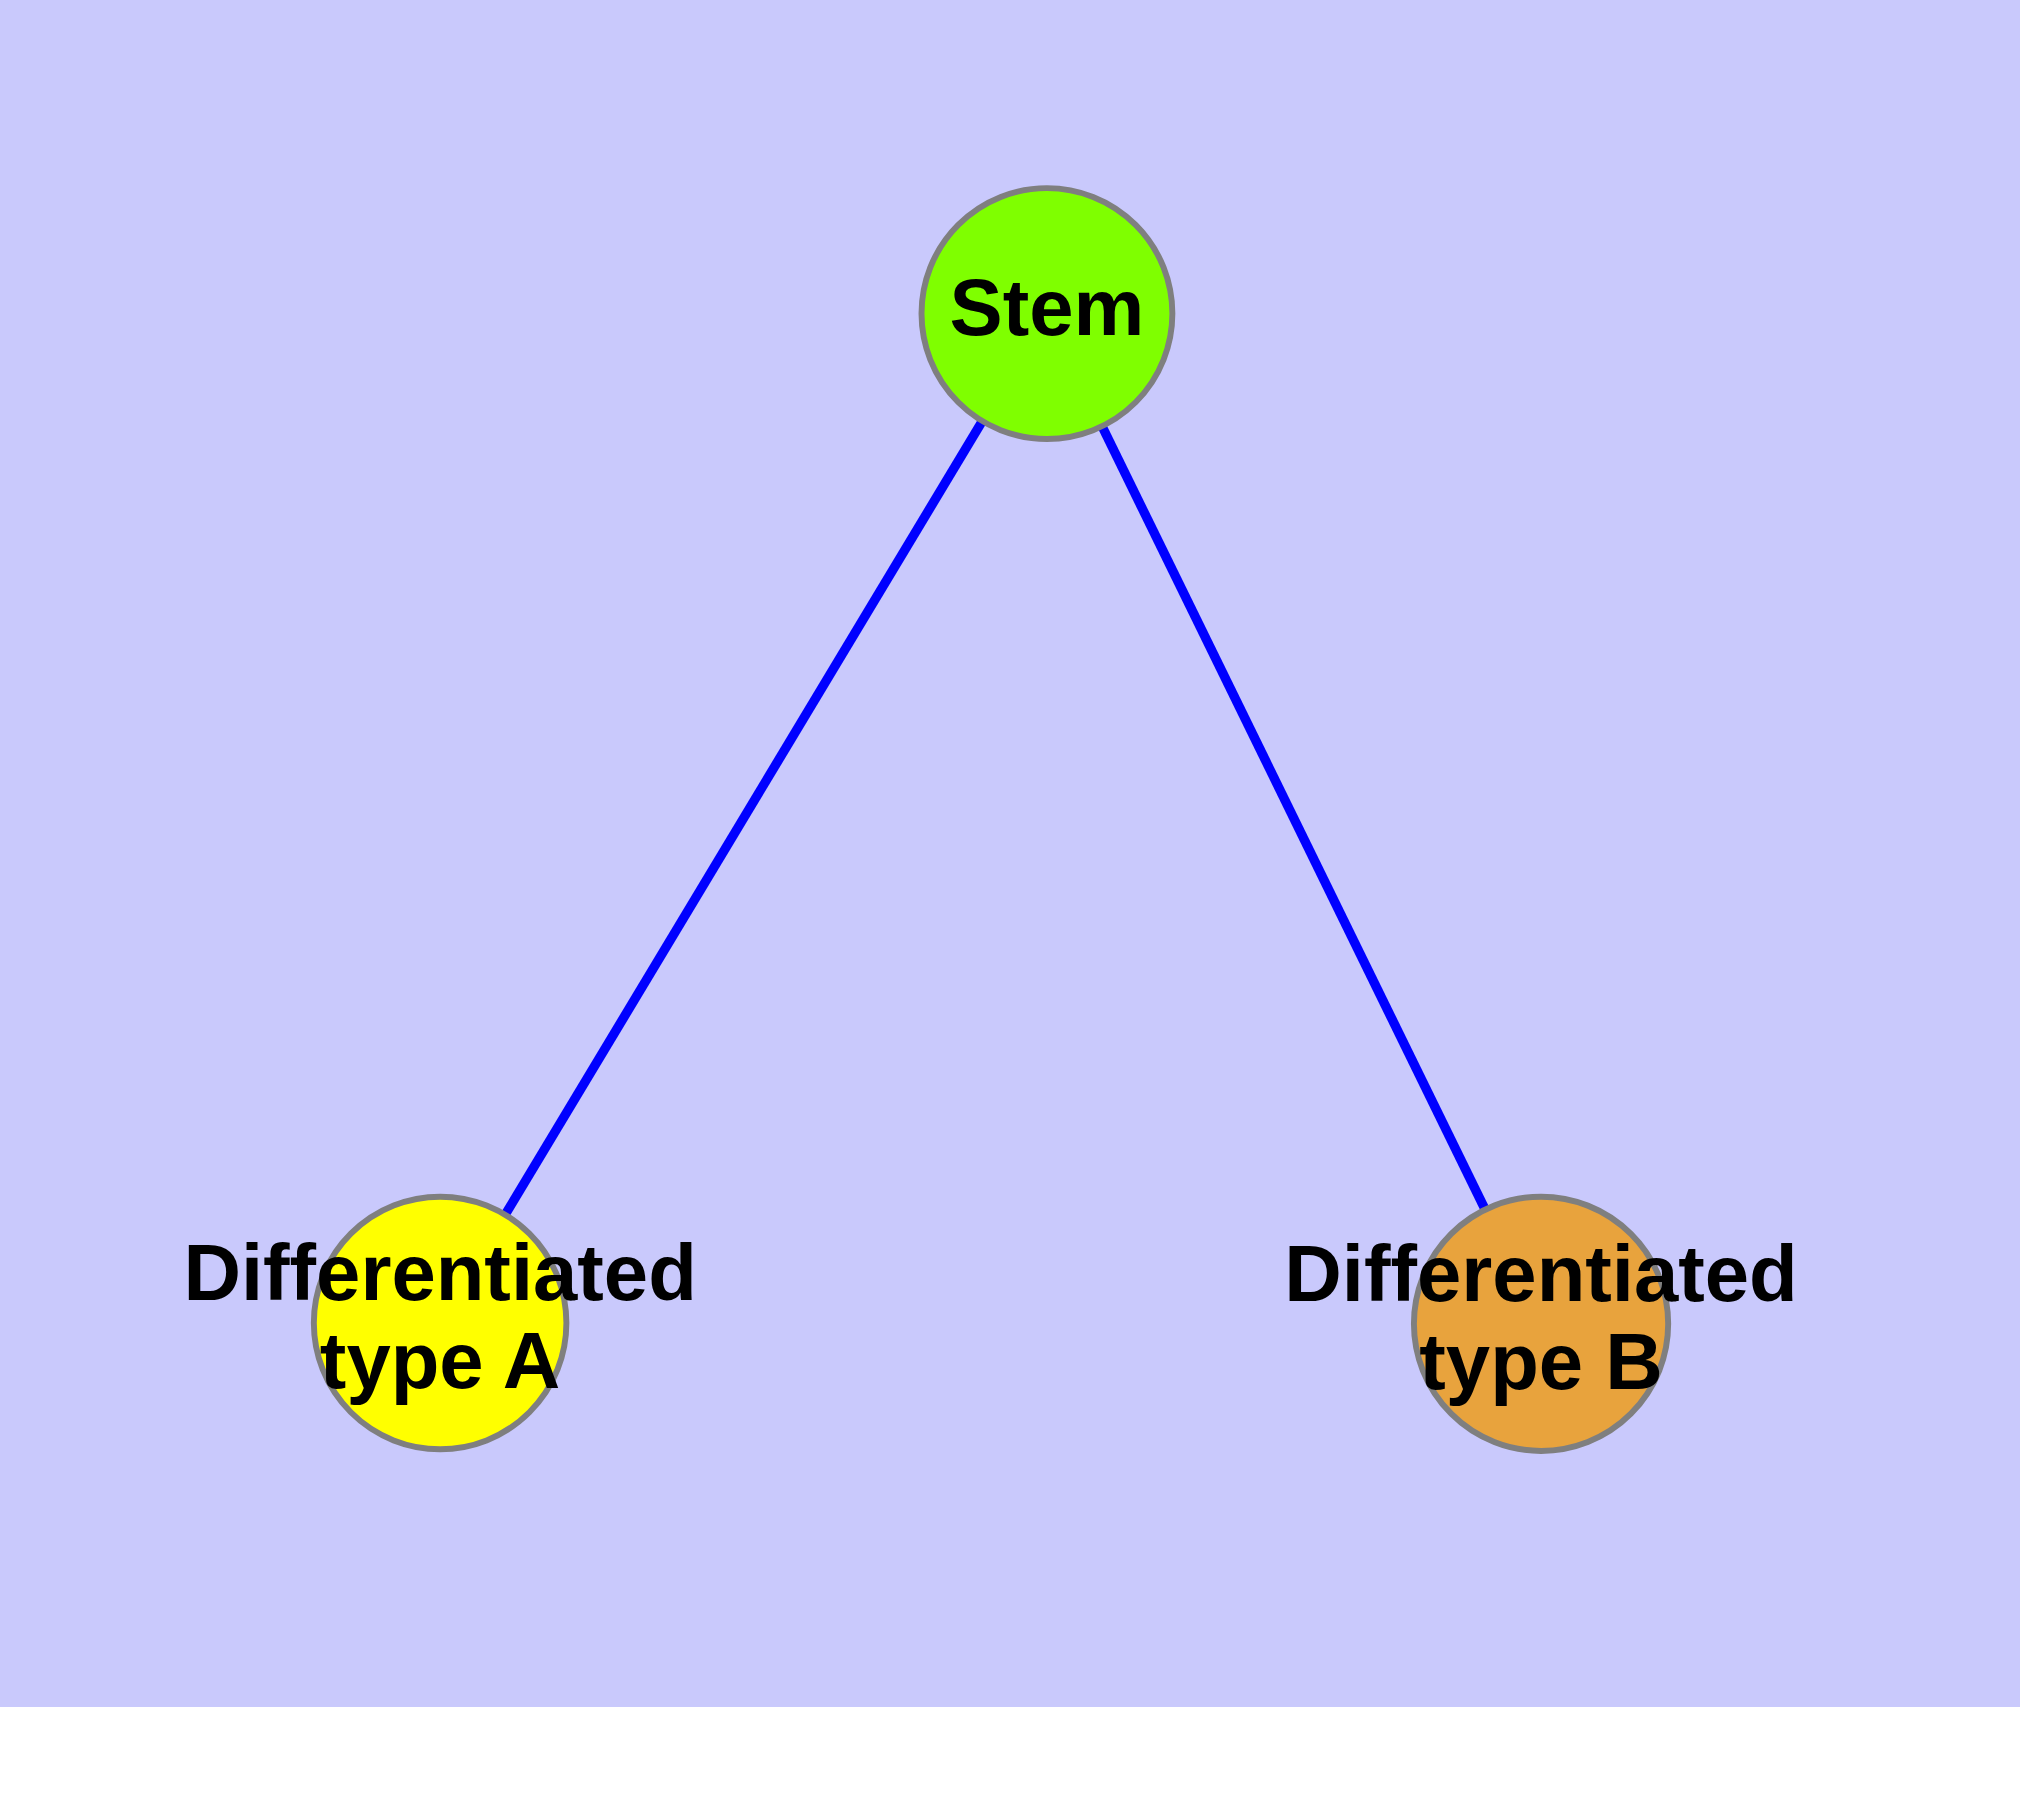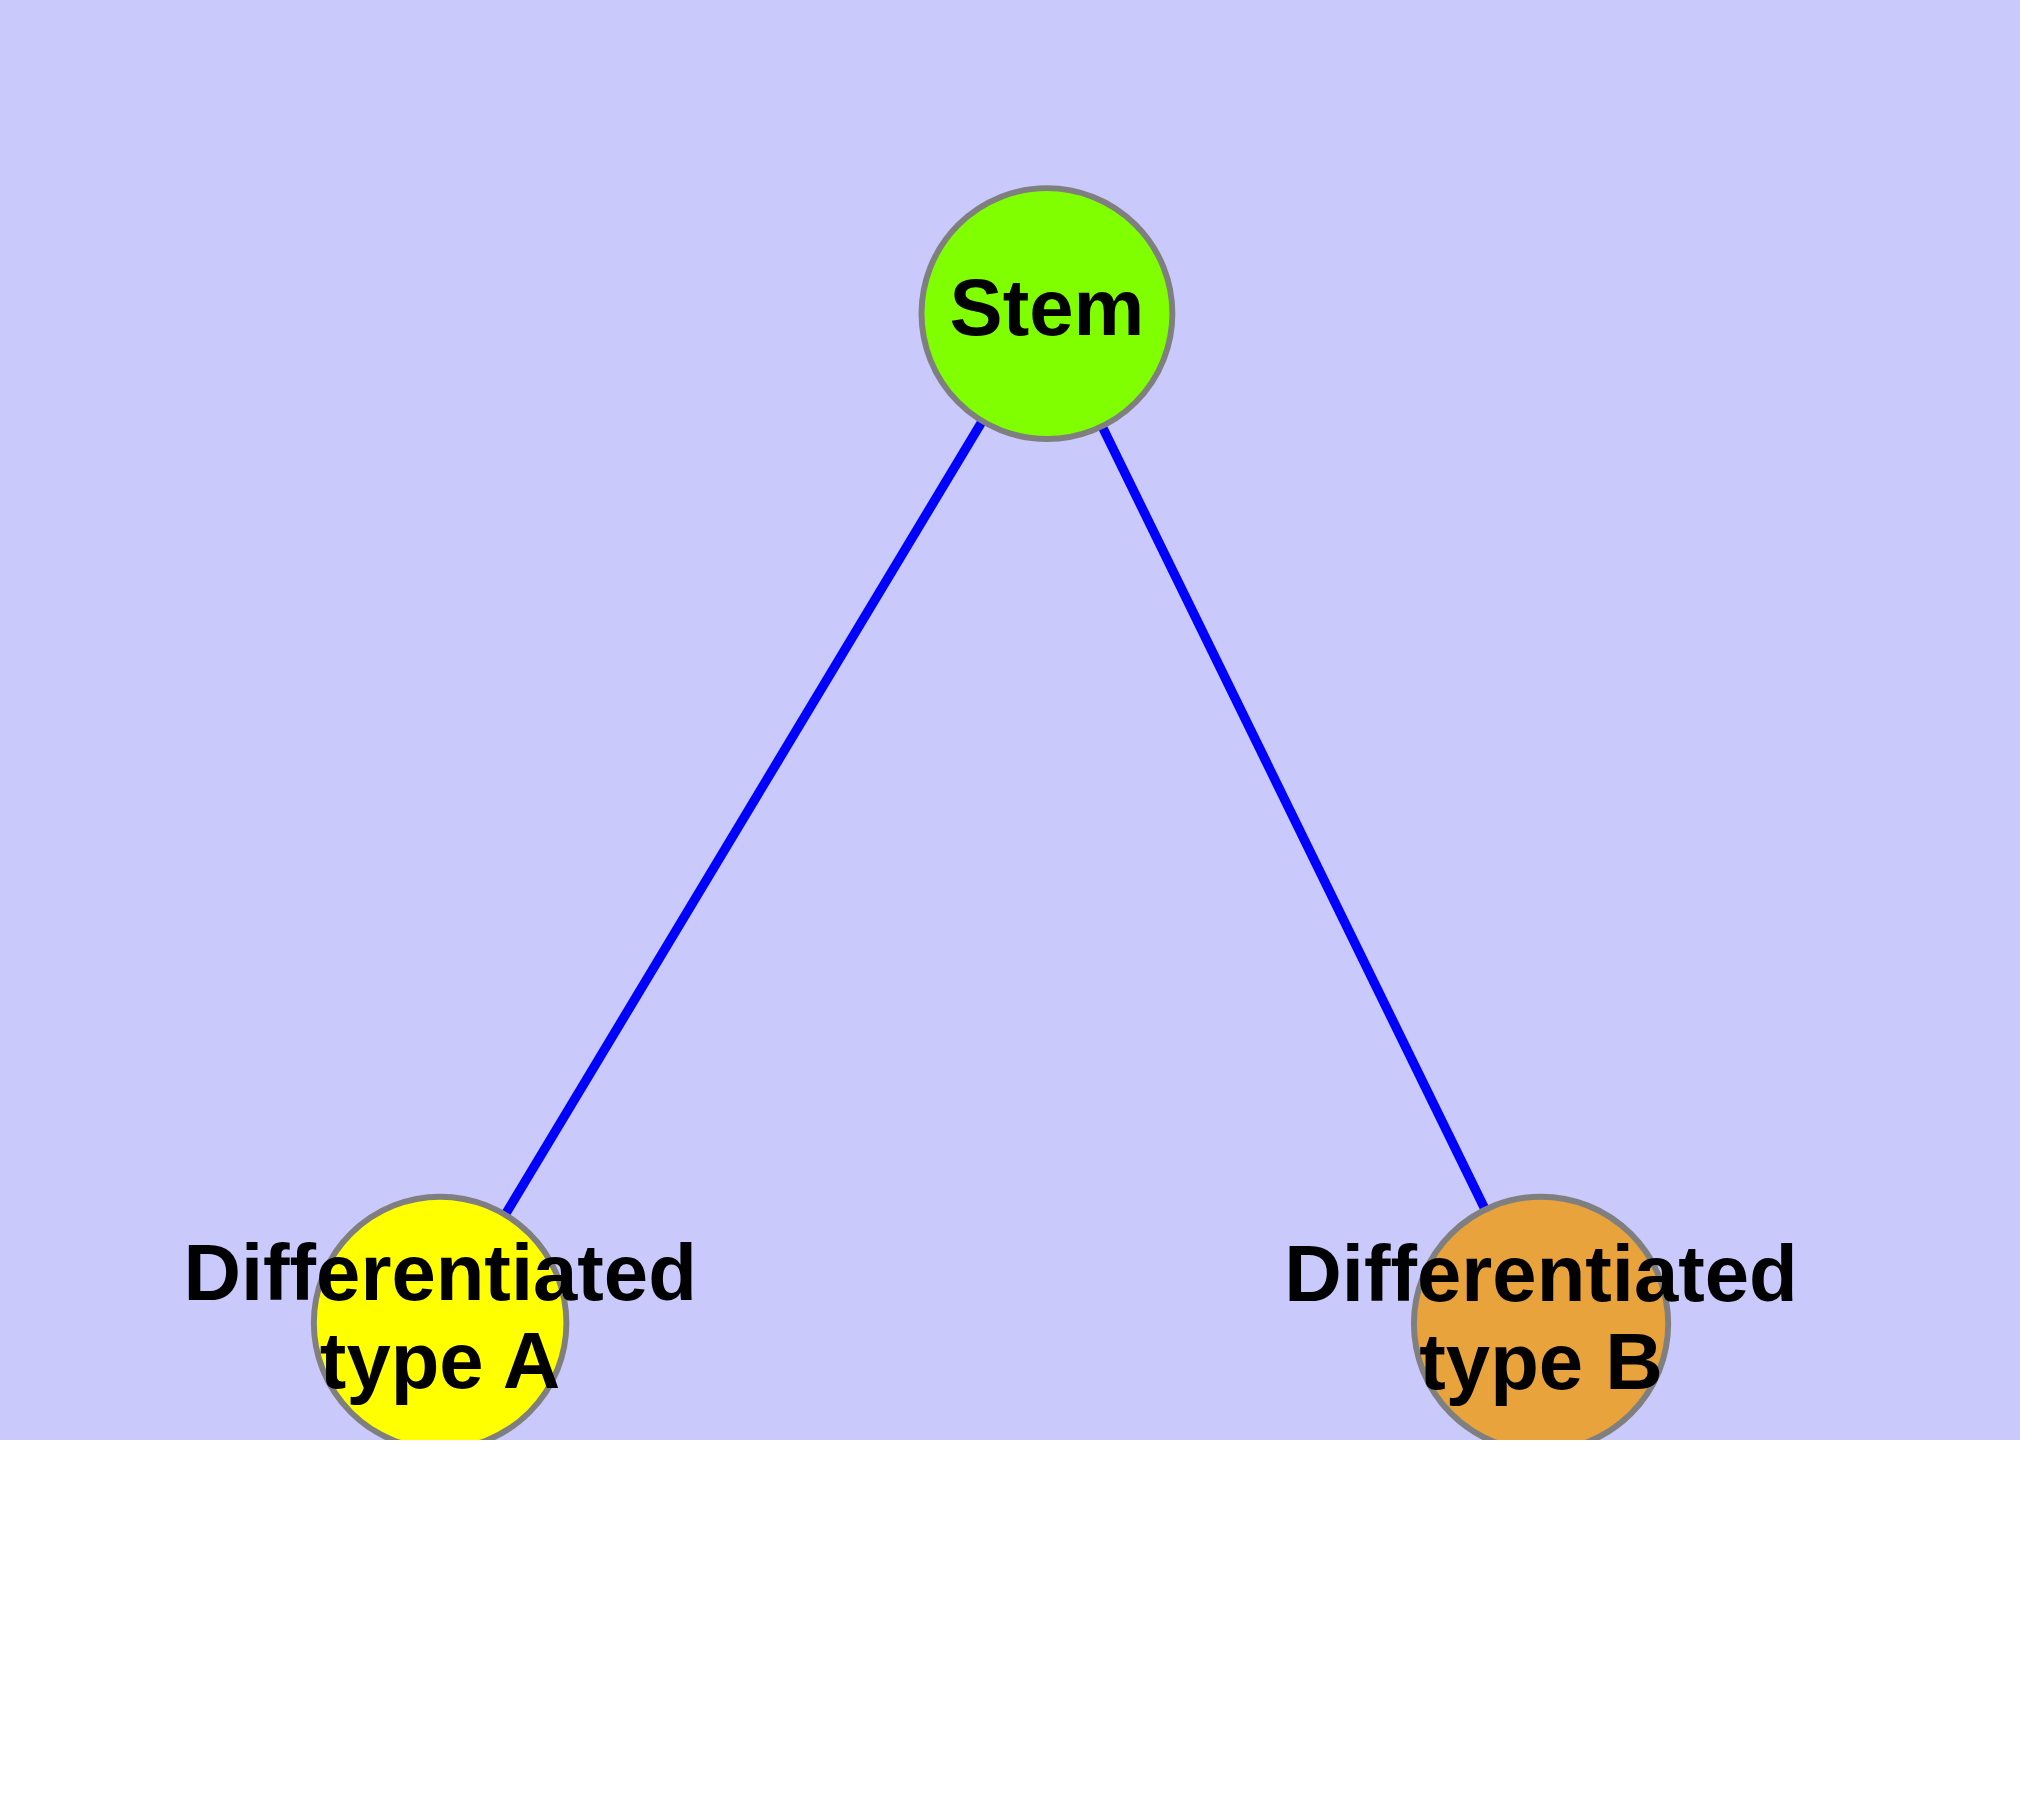--- a/index.html
+++ b/index.html
@@ -35,21 +35,21 @@
     fill: #000000;
     text-anchor: middle;
     dominant-baseline: middle;
     paint-order: normal;
     white-space: pre;
   }
 </style>
 </head>
 <body>
 
-<div id="canvas" style="width: 2021px; height: 1440px;">
+<div id="canvas" style="width: 2021px; height: 1707px;">
   <div id="graph-bg" style="background: rgb(201, 201, 252);"></div>
   <svg id="graph-svg" viewBox="0 0 2384 2138" style="width: 2021px; height: 1812px;">
     <g id="edges-layer">
         <line x1="1159.775495516115" y1="495.12902910657436" x2="594.7397408159666" y2="1435.01392274886" stroke="#0000FF" stroke-width="11" stroke-linecap="butt"></line>
         <line x1="1299.146385812833" y1="501.1535023823275" x2="1752.9748965732927" y2="1429.0498742973666" stroke="#0000FF" stroke-width="11" stroke-linecap="butt"></line>
       </g>
     <g id="nodes-layer">
         <g>
           <circle cx="1235" cy="370" r="148" fill="#7FFF00" stroke="#7F7F7F" stroke-width="7"></circle>
           <text x="1235" y="370" class="node-label" font-size="94" fill="#000000"><tspan x="1235" dy="0">Stem</tspan></text>

